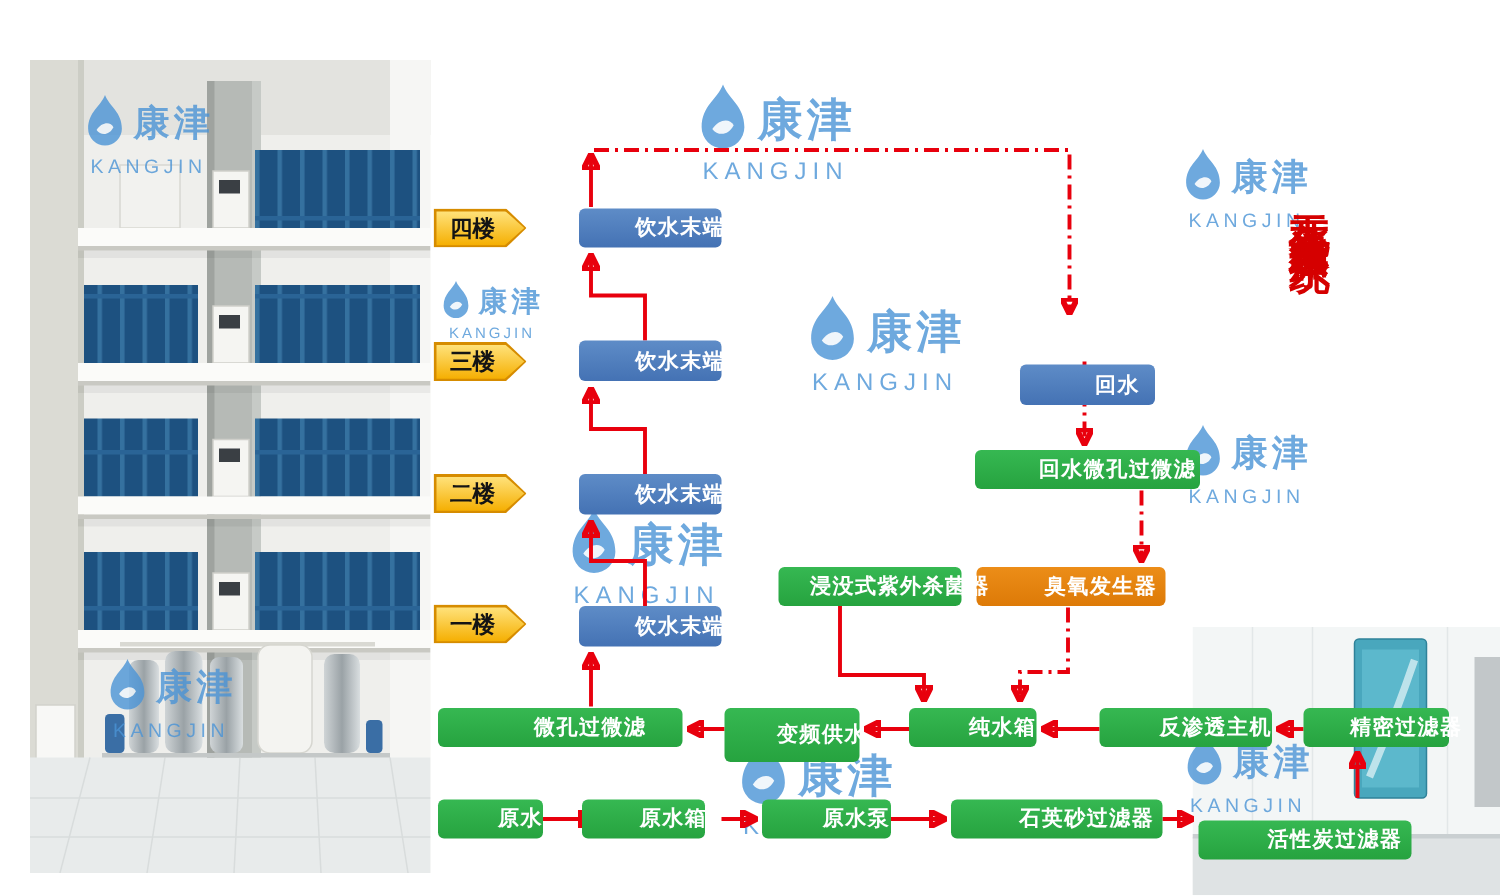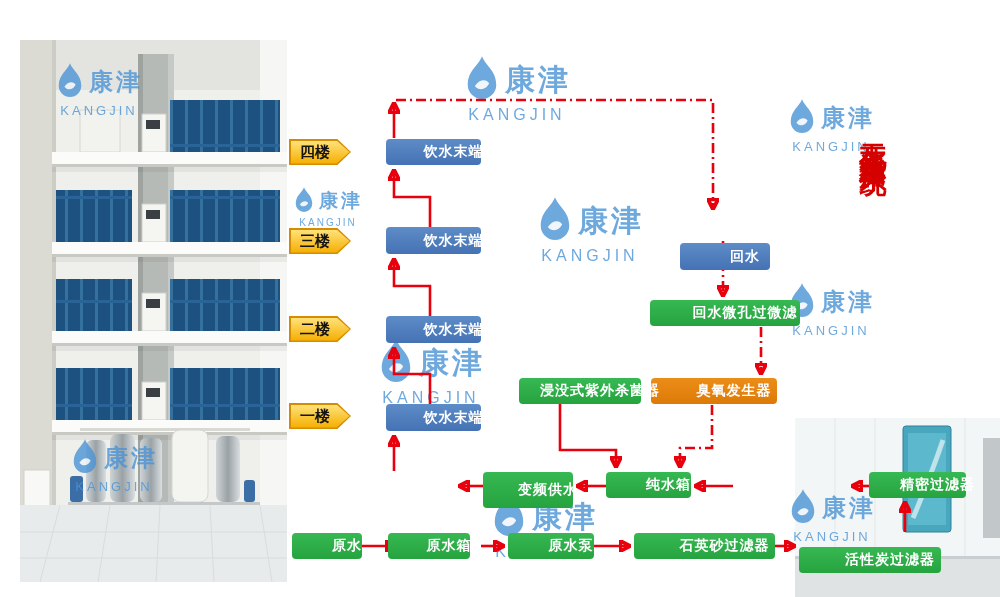--- a/index.html
+++ b/index.html
@@ -197,22 +197,24 @@
   <div class="node blue" style="left:386px; top:139px; width:95px; height:26px;">饮水末端</div>
   <div class="node blue" style="left:386px; top:227px; width:95px; height:27px;">饮水末端</div>
   <div class="node blue" style="left:386px; top:316px; width:95px; height:27px;">饮水末端</div>
   <div class="node blue" style="left:386px; top:404px; width:95px; height:27px;">饮水末端</div>
 
   <div class="node blue" style="left:680px; top:213px; width:90px;  height:27px;margin-top:30px;">回水</div>
   <div class="node green" style="left:650px; top:300px; width:150px; height:26px;">回水微孔过微滤</div>
   <div class="node orange" style="left:651px; top:378px; width:126px; height:26px;">臭氧发生器</div>
   <div class="node green" style="left:519px; top:378px; width:122px; height:26px;">浸没式紫外杀菌器</div>
 
+  <div class="node green" style="left:292px; top:472px; width:163px; height:26px;">微孔过微滤</div>
   <div class="node green" style="left:483px; top:472px; width:90px;  height:36px;">变频供水</div>
   <div class="node green" style="left:606px; top:472px; width:85px;  height:26px;">纯水箱</div>
+  <div class="node green" style="left:733px; top:472px; width:115px; height:26px;">反渗透主机</div>
   <div class="node green" style="left:869px; top:472px; width:97px;  height:26px;">精密过滤器</div>
 
   <div class="node green" style="left:292px; top:533px; width:70px;  height:26px;">原水</div>
   <div class="node green" style="left:388px; top:533px; width:82px;  height:26px;">原水箱</div>
   <div class="node green" style="left:508px; top:533px; width:86px;  height:26px;">原水泵</div>
   <div class="node green" style="left:634px; top:533px; width:141px; height:26px;">石英砂过滤器</div>
   <div class="node green" style="left:799px; top:533px; width:142px; height:26px;margin-top:14px;">活性炭过滤器</div>
 
   <div class="vtitle">无死角活水循环系统</div>
 

